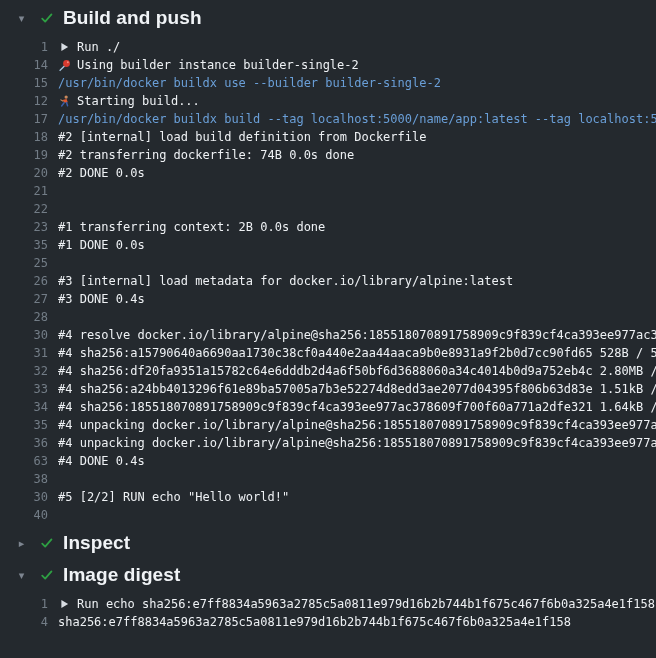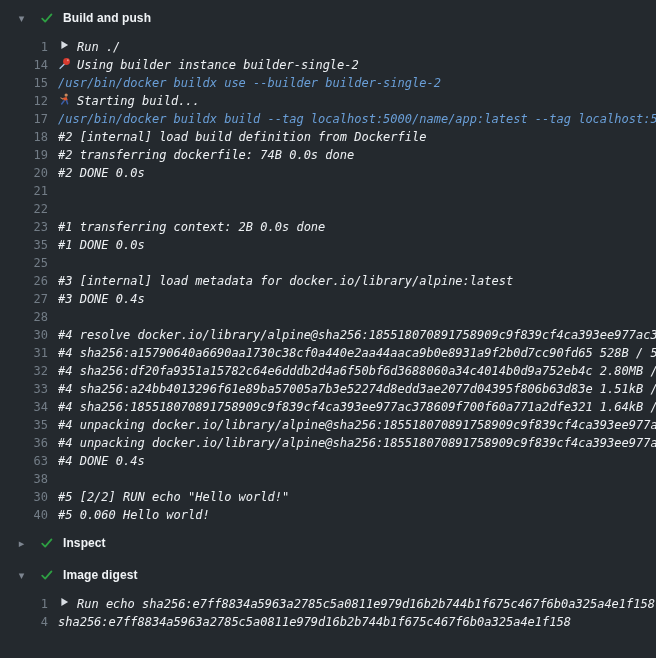--- a/index.html
+++ b/index.html
@@ -21,21 +21,21 @@
     flex: 0 0 11px;
     margin-right: 13px;
     color: #7d8590;
     font-size: 11px;
     line-height: 11px;
     text-align: center;
   }
   .check-wrap { flex: 0 0 14px; margin-right: 9px; display: flex; align-items: center; }
   .section-title {
     color: #f0f3f6;
-    font-size: 12px;
+    font-size: 19px;
     font-weight: 700;
     letter-spacing: 0.1px;
   }
   .log-lines { margin: 8px 0 7px 0; }
   .section.collapsed { margin-bottom: 8px; }
 
   .log-line {
     display: flex;
     height: 18px;
     line-height: 18px;
@@ -48,24 +48,23 @@
     flex: 0 0 48px;
     text-align: right;
     color: #737d87;
     cursor: pointer;
     user-select: none;
   }
   .line-text {
     margin-left: 10px;
     color: #eef1f4;
     display: inline-flex;
-    align-items: flex-start;
+    align-items: center;
     white-space: pre;
     overflow: hidden;
-    font-style: italic;
   }
   .line-text.command { color: #6a9fd8; }
   .inline-icon {
     display: inline-flex;
     align-items: center;
     justify-content: center;
     width: 13px; height: 14px;
     margin-right: 6px;
     flex: 0 0 13px;
   }
@@ -115,21 +114,21 @@
         <div class="log-line"><span class="line-num">30</span><span class="line-text"><span>#4 resolve docker.io/library/alpine@sha256:185518070891758909c9f839cf4ca393ee977ac37</span></span></div>
         <div class="log-line"><span class="line-num">31</span><span class="line-text"><span>#4 sha256:a15790640a6690aa1730c38cf0a440e2aa44aaca9b0e8931a9f2b0d7cc90fd65 528B / 52</span></span></div>
         <div class="log-line"><span class="line-num">32</span><span class="line-text"><span>#4 sha256:df20fa9351a15782c64e6dddb2d4a6f50bf6d3688060a34c4014b0d9a752eb4c 2.80MB / 2</span></span></div>
         <div class="log-line"><span class="line-num">33</span><span class="line-text"><span>#4 sha256:a24bb4013296f61e89ba57005a7b3e52274d8edd3ae2077d04395f806b63d83e 1.51kB / 1</span></span></div>
         <div class="log-line"><span class="line-num">34</span><span class="line-text"><span>#4 sha256:185518070891758909c9f839cf4ca393ee977ac378609f700f60a771a2dfe321 1.64kB / 1</span></span></div>
         <div class="log-line"><span class="line-num">35</span><span class="line-text"><span>#4 unpacking docker.io/library/alpine@sha256:185518070891758909c9f839cf4ca393ee977ac</span></span></div>
         <div class="log-line"><span class="line-num">36</span><span class="line-text"><span>#4 unpacking docker.io/library/alpine@sha256:185518070891758909c9f839cf4ca393ee977ac</span></span></div>
         <div class="log-line"><span class="line-num">63</span><span class="line-text"><span>#4 DONE 0.4s</span></span></div>
         <div class="log-line"><span class="line-num">38</span><span class="line-text"><span></span></span></div>
         <div class="log-line"><span class="line-num">30</span><span class="line-text"><span>#5 [2/2] RUN echo "Hello world!"</span></span></div>
-        <div class="log-line"><span class="line-num">40</span><span class="line-text"><span>#5 0.060 Hello world!</span></span></div>
+        <div class="log-line"><span class="line-num">40</span></div>
       </div>
     </div>
     <div class="section collapsed">
       <div class="section-header">
         <span class="chevron">▸</span>
         <span class="check-wrap">
           <svg width="14" height="14" viewBox="0 0 16 16">
             <path d="M2.5 8.8l3.4 3.4 7.2-8.4" stroke="#2ea043" stroke-width="2" fill="none" stroke-linecap="round" stroke-linejoin="round"></path>
           </svg>
         </span>

